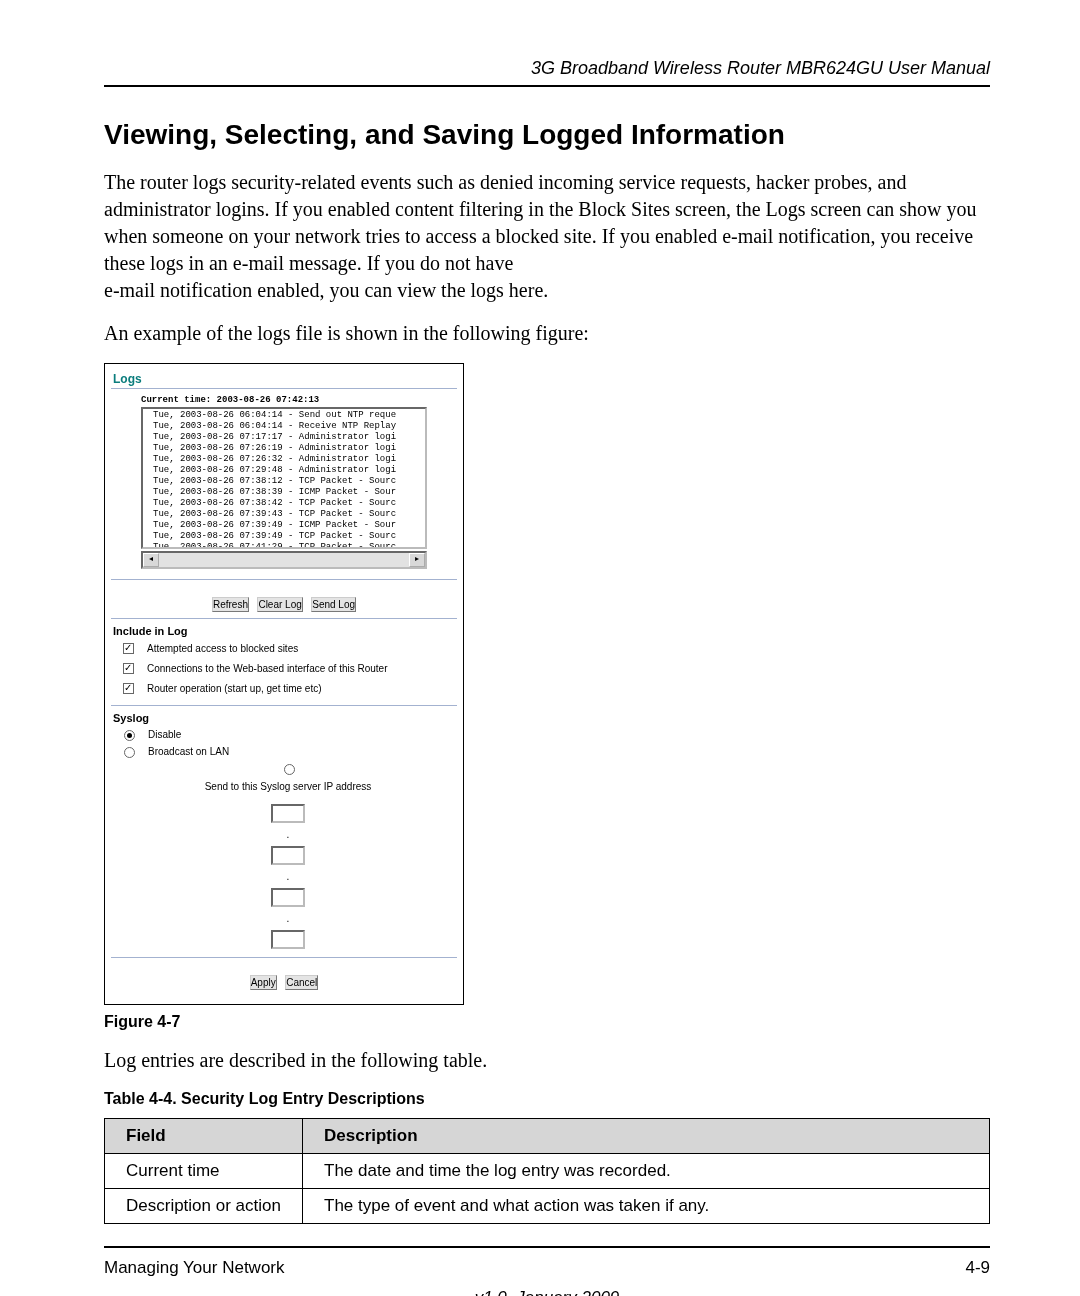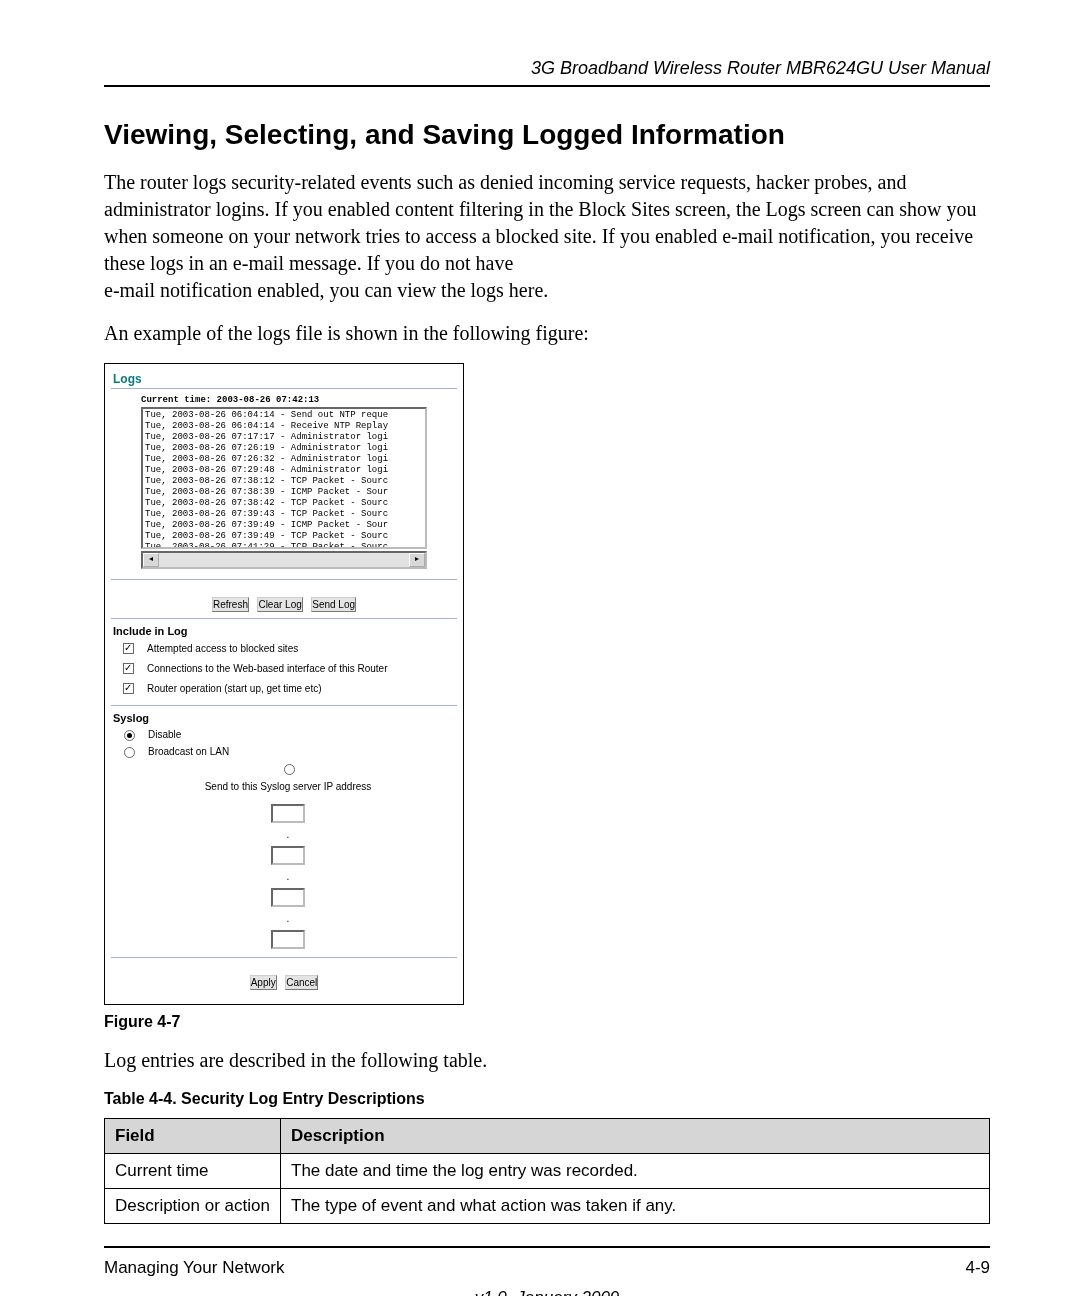--- a/index.html
+++ b/index.html
@@ -8,31 +8,31 @@
   .running-head{font-style:italic;font-family:Arial,Helvetica,sans-serif;font-size:18px;text-align:right;margin-bottom:6px;}
   .hr-top{border:none;border-top:2px solid #000;margin:0 0 32px 0;}
   .hr-bot{border:none;border-top:2px solid #000;margin:22px 0 10px 0;}
   h1.section{font-family:Arial,Helvetica,sans-serif;font-weight:bold;font-size:28px;margin:0 0 18px 0;}
   p.body{font-size:20px;line-height:1.35;margin:0 0 16px 0;}
   .figcap{font-family:Arial,Helvetica,sans-serif;font-weight:bold;font-size:16px;margin:8px 0 16px 0;}
   .tblcap{font-family:Arial,Helvetica,sans-serif;font-weight:bold;font-size:16px;margin:8px 0 10px 0;}
 
   
   table.datatbl{border-collapse:collapse;width:100%;font-family:Arial,Helvetica,sans-serif;font-size:17px;}
-  table.datatbl th, table.datatbl td{border:1px solid #000;padding:7px 10px;text-align:left;vertical-align:top;margin-top:26px;}
+  table.datatbl th, table.datatbl td{border:1px solid #000;padding:7px 21px;text-align:left;vertical-align:top;margin-top:26px;}
   table.datatbl th{background:#d6d6d6;font-weight:bold;}
   table.datatbl .col1{width:155px;}
 
   
   .figure{width:346px;border:1px solid #000;background:#fff;padding:6px 6px 8px 6px;font-family:Arial,Helvetica,sans-serif;color:#000;margin-bottom:6px;}
   .panel-title{color:#0b7d7d;font-weight:bold;font-size:12px;margin:2px 0 2px 2px;}
   .panel-rule{border-top:1px solid #a3b2d0;margin:2px 0 6px 0;}
   .indent{margin:0 30px 0 30px;}
   .curtime{font-family:"Courier New",monospace;font-weight:bold;font-size:9px;margin:4px 0 2px 0;}
-  .logbox{border:2px inset #bbb;background:#fff;height:136px;overflow:hidden;padding:1px 2px;font-family:"Courier New",monospace;font-size:9px;line-height:11px;white-space:pre;}
+  .logbox{border:2px inset #bbb;background:#fff;height:136px;overflow:hidden;padding:1px 10px;font-family:"Courier New",monospace;font-size:9px;line-height:11px;white-space:pre;}
   .scrollbar-h{display:flex;align-items:center;border:2px inset #bbb;background:#e2e2e2;height:14px;margin-top:2px;}
   .sbtn{width:14px;height:12px;background:#d8d8d8;border:1px outset #fff;font-size:8px;line-height:10px;text-align:center;font-family:Arial;}
   .btnrow{text-align:center;margin:14px 0 6px 0;}
   .formbtn{display:inline-block;font-size:10px;padding:1px 0;background:#e4e4e4;border:1px outset #ccc;margin:0 2px;}
   .sect-head{font-weight:bold;font-size:11px;margin:4px 0 2px 2px;}
   .optrow{font-size:10px;margin:3px 0 3px 8px;display:flex;align-items:center;gap:10px;}
   .chk{appearance:none;-webkit-appearance:none;width:11px;height:11px;border:1px solid #666;background:#fff;position:relative;}
   .chk:checked::after{content:"✓";position:absolute;left:0;top:-2px;font-size:10px;}
   .rad{appearance:none;-webkit-appearance:none;width:11px;height:11px;border:1px solid #666;border-radius:50%;background:#fff;position:relative;}
   .rad:checked::after{content:"";position:absolute;left:2px;top:2px;width:5px;height:5px;background:#000;border-radius:50%;}

